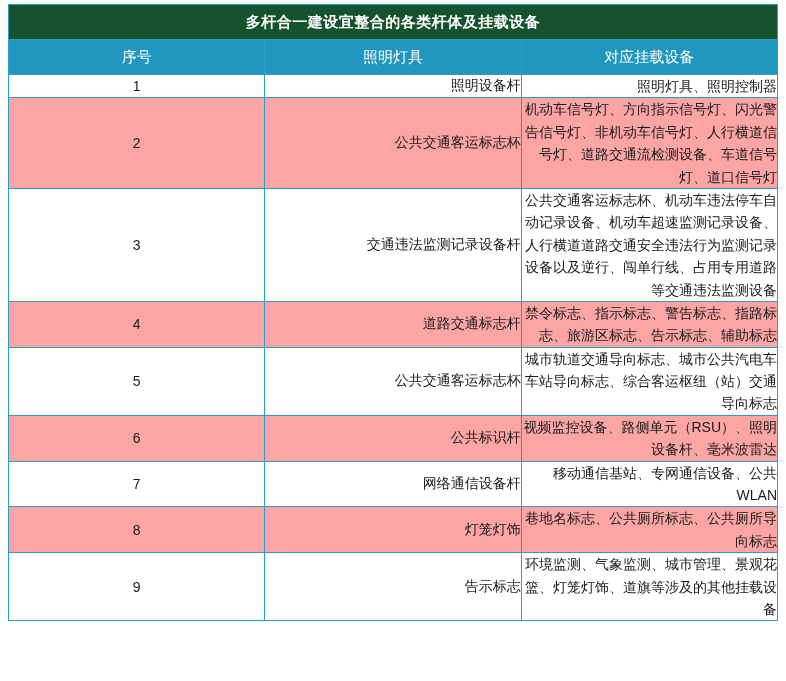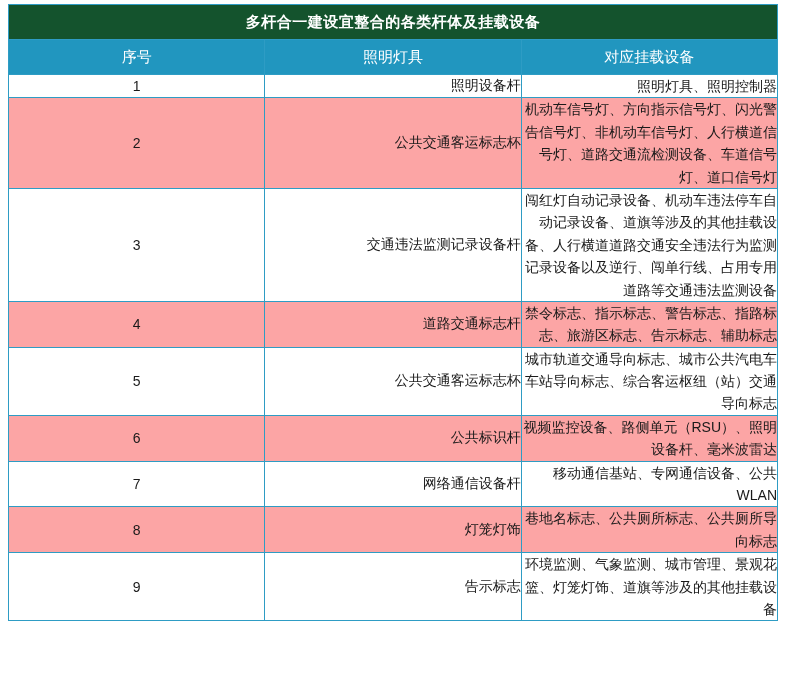--- a/index.html
+++ b/index.html
@@ -92,21 +92,21 @@
 
       <tr class="even">
         <td class="num">2</td>
         <td class="pole">公共交通客运标志杯</td>
         <td class="equip">机动车信号灯、方向指示信号灯、闪光警告信号灯、非机动车信号灯、人行横道信号灯、道路交通流检测设备、车道信号灯、道口信号灯</td>
       </tr>
 
       <tr class="odd">
         <td class="num">3</td>
         <td class="pole">交通违法监测记录设备杆</td>
-        <td class="equip">闯红灯自动记录设备、机动车违法停车自动记录设备、道旗等涉及的其他挂载设备、人行横道道路交通安全违法行为监测记录设备以及逆行、闯单行线、占用专用道路等交通违法监测设备</td>
+        <td class="equip">公共交通客运标志杯、机动车违法停车自动记录设备、机动车超速监测记录设备、人行横道道路交通安全违法行为监测记录设备以及逆行、闯单行线、占用专用道路等交通违法监测设备</td>
       </tr>
 
       <tr class="even">
         <td class="num">4</td>
         <td class="pole">道路交通标志杆</td>
         <td class="equip">禁令标志、指示标志、警告标志、指路标志、旅游区标志、告示标志、辅助标志</td>
       </tr>
 
       <tr class="odd">
         <td class="num">5</td>

